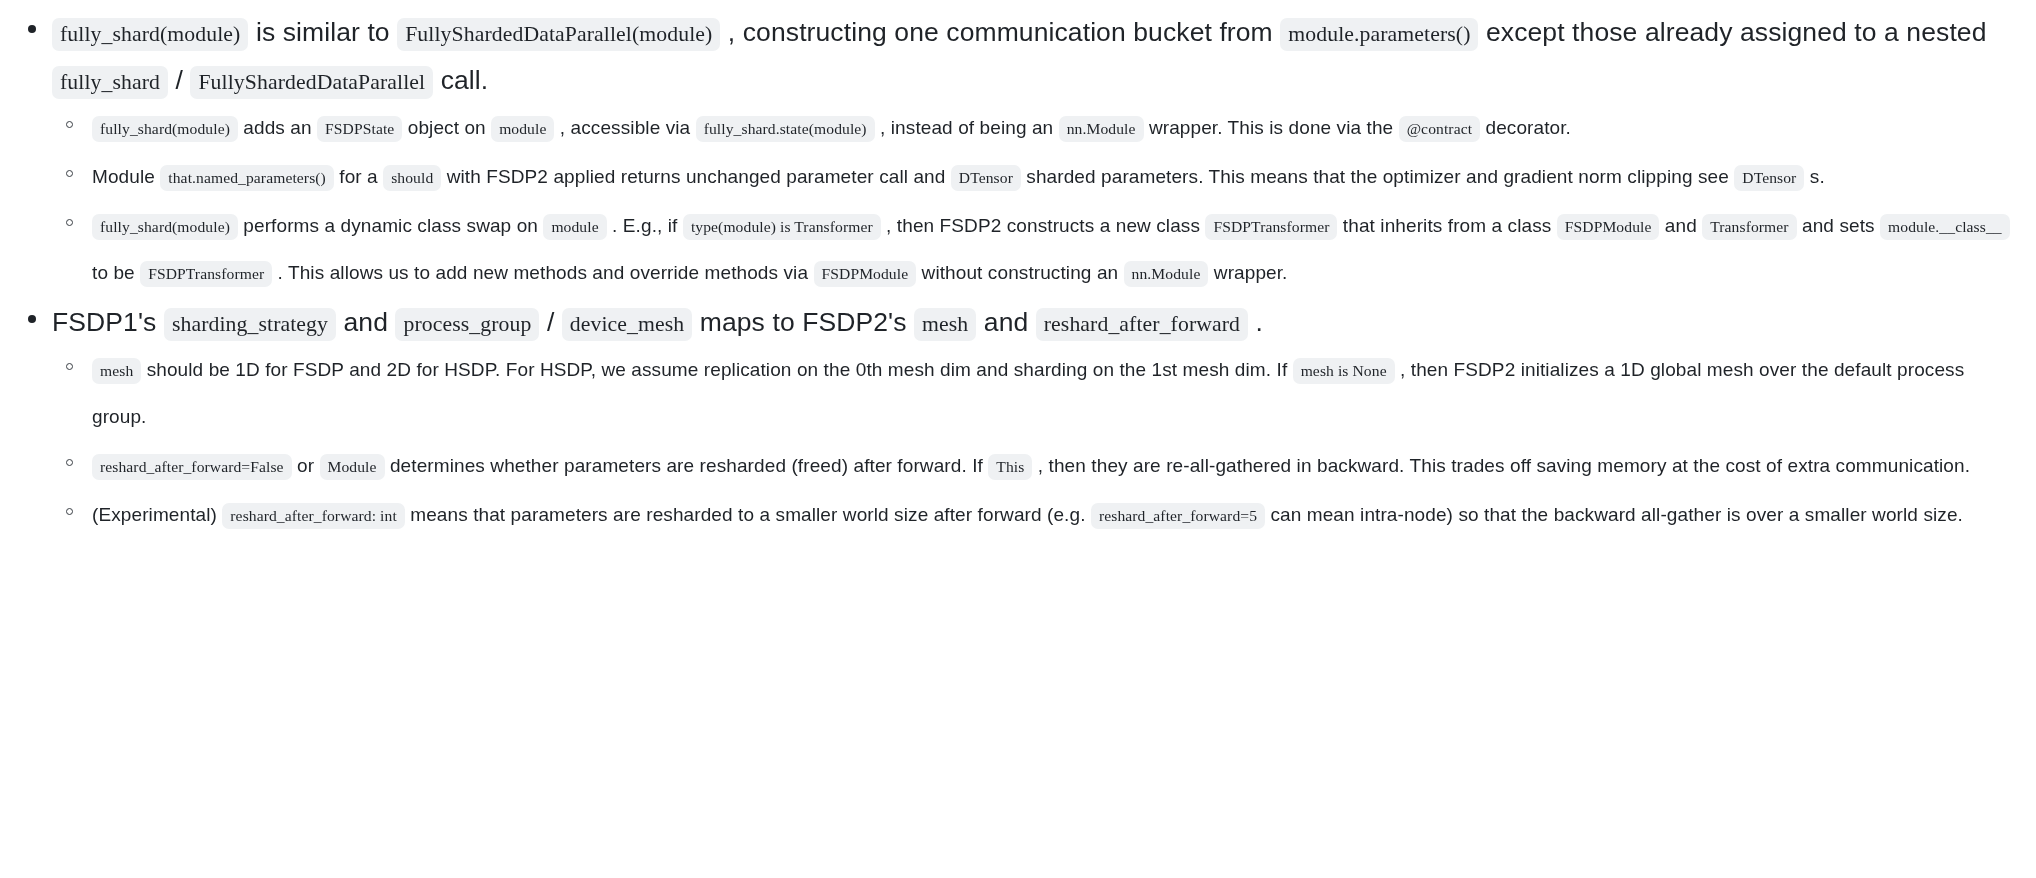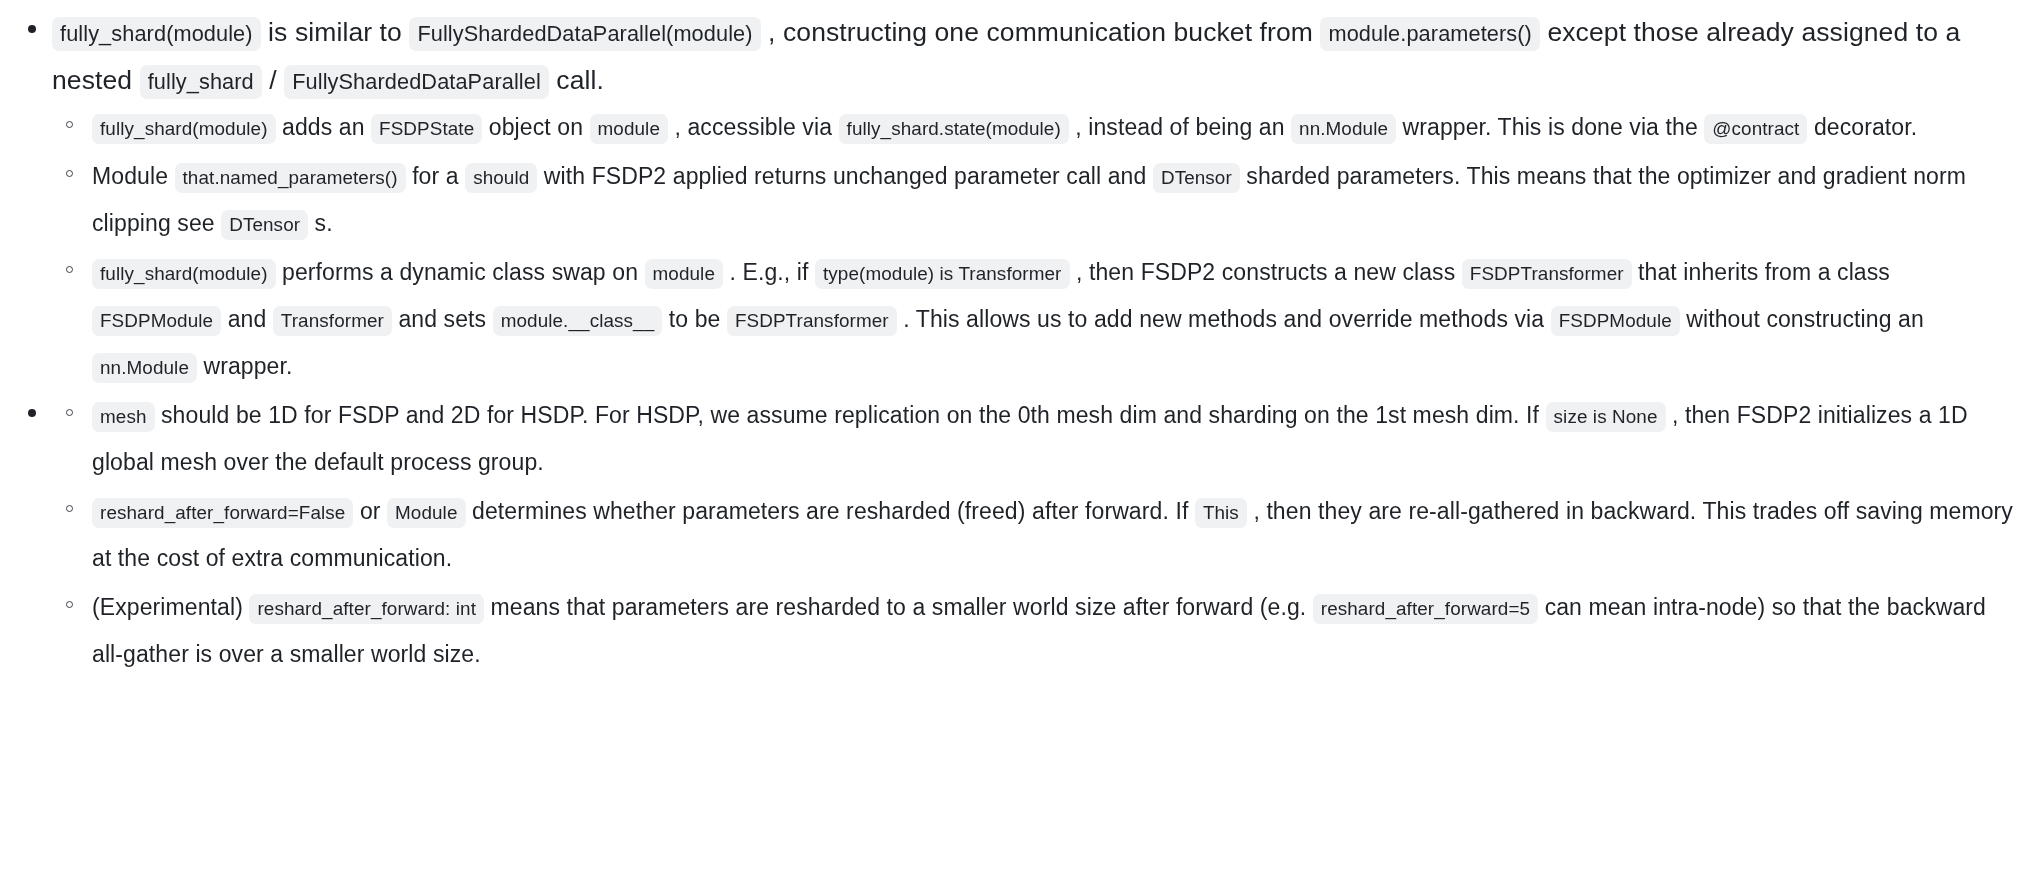--- a/index.html
+++ b/index.html
@@ -64,26 +64,26 @@
     box-sizing: border-box;
   }
 
   .para {
     font-size: 26.5px;
     line-height: 48px;
     word-spacing: 0px;
     letter-spacing: 0.1px;
   }
   .para.sub {
-    font-size: 23px;
+    font-size: 19px;
     line-height: 47px;
   }
 
   code {
-    font-family: Liberation Sans, sans-serif;
+    font-family: Liberation Serif, serif;
     background: #eff1f3;
     border-radius: 7px;
     padding: 4px 8px 5px 8px;
     font-size: 0.82em;
     white-space: pre;
     line-height: 1;
     color: #1f2328;
     box-decoration-break: clone;
     -webkit-box-decoration-break: clone;
   }
@@ -106,24 +106,25 @@
             <div class="para sub"><span>Module </span><code>that.named_parameters()</code><span> for a </span><code>should</code><span> with FSDP2 applied returns unchanged parameter call and </span><code>DTensor</code><span> sharded parameters. This means that the optimizer and gradient norm clipping see </span><code>DTensor</code><span> s.</span></div>
           </li>
           <li class="sub-item">
             <span class="bullet-circle"></span>
             <div class="para sub"><code>fully_shard(module)</code><span> performs a dynamic class swap on </span><code>module</code><span> . E.g., if </span><code>type(module) is Transformer</code><span> , then FSDP2 constructs a new class </span><code>FSDPTransformer</code><span> that inherits from a class </span><code>FSDPModule</code><span> and </span><code>Transformer</code><span> and sets </span><code>module.__class__</code><span> to be </span><code>FSDPTransformer</code><span> . This allows us to add new methods and override methods via </span><code>FSDPModule</code><span> without constructing an </span><code>nn.Module</code><span> wrapper.</span></div>
           </li>
         </ul>
       </li>
       <li class="top-item">
         <span class="bullet-disc"></span>
+        <div class="para"><span>FSDP1's </span><code>sharding_strategy</code><span> and </span><code>process_group</code><span> / </span><code>device_mesh</code><span> maps to FSDP2's </span><code>mesh</code><span> and </span><code>reshard_after_forward</code><span> .</span></div>
         <ul class="sub-list">
           <li class="sub-item">
             <span class="bullet-circle"></span>
-            <div class="para sub"><code>mesh</code><span> should be 1D for FSDP and 2D for HSDP. For HSDP, we assume replication on the 0th mesh dim and sharding on the 1st mesh dim. If </span><code>size is None</code><span> , then FSDP2 initializes a 1D global mesh over the default process group.</span></div>
+            <div class="para sub"><code>mesh</code><span> should be 1D for FSDP and 2D for HSDP. For HSDP, we assume replication on the 0th mesh dim and sharding on the 1st mesh dim. If </span><code>mesh is None</code><span> , then FSDP2 initializes a 1D global mesh over the default process group.</span></div>
           </li>
           <li class="sub-item">
             <span class="bullet-circle"></span>
             <div class="para sub"><code>reshard_after_forward=False</code><span> or </span><code>Module</code><span> determines whether parameters are resharded (freed) after forward. If </span><code>This</code><span> , then they are re-all-gathered in backward. This trades off saving memory at the cost of extra communication.</span></div>
           </li>
           <li class="sub-item">
             <span class="bullet-circle"></span>
             <div class="para sub"><span>(Experimental) </span><code>reshard_after_forward: int</code><span> means that parameters are resharded to a smaller world size after forward (e.g. </span><code>reshard_after_forward=5</code><span> can mean intra-node) so that the backward all-gather is over a smaller world size.</span></div>
           </li>
         </ul>

